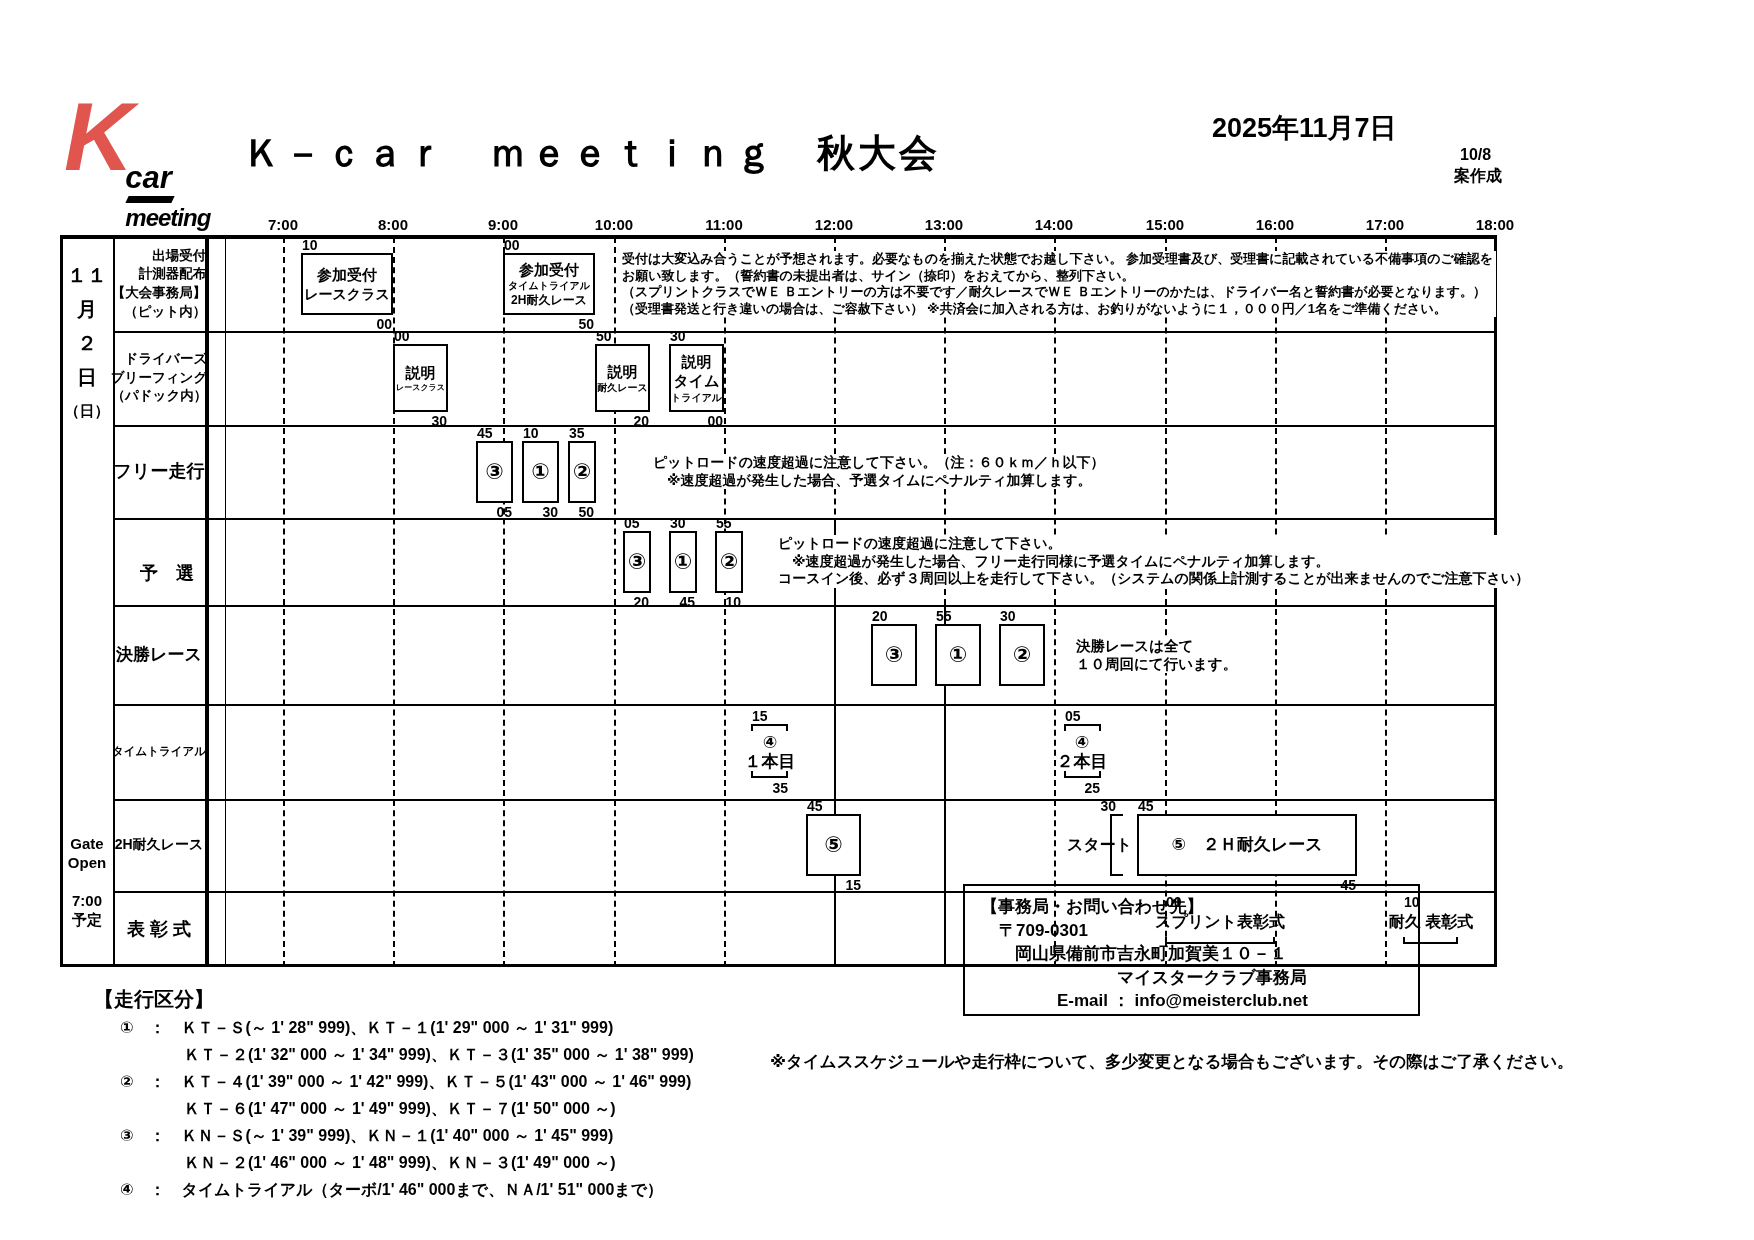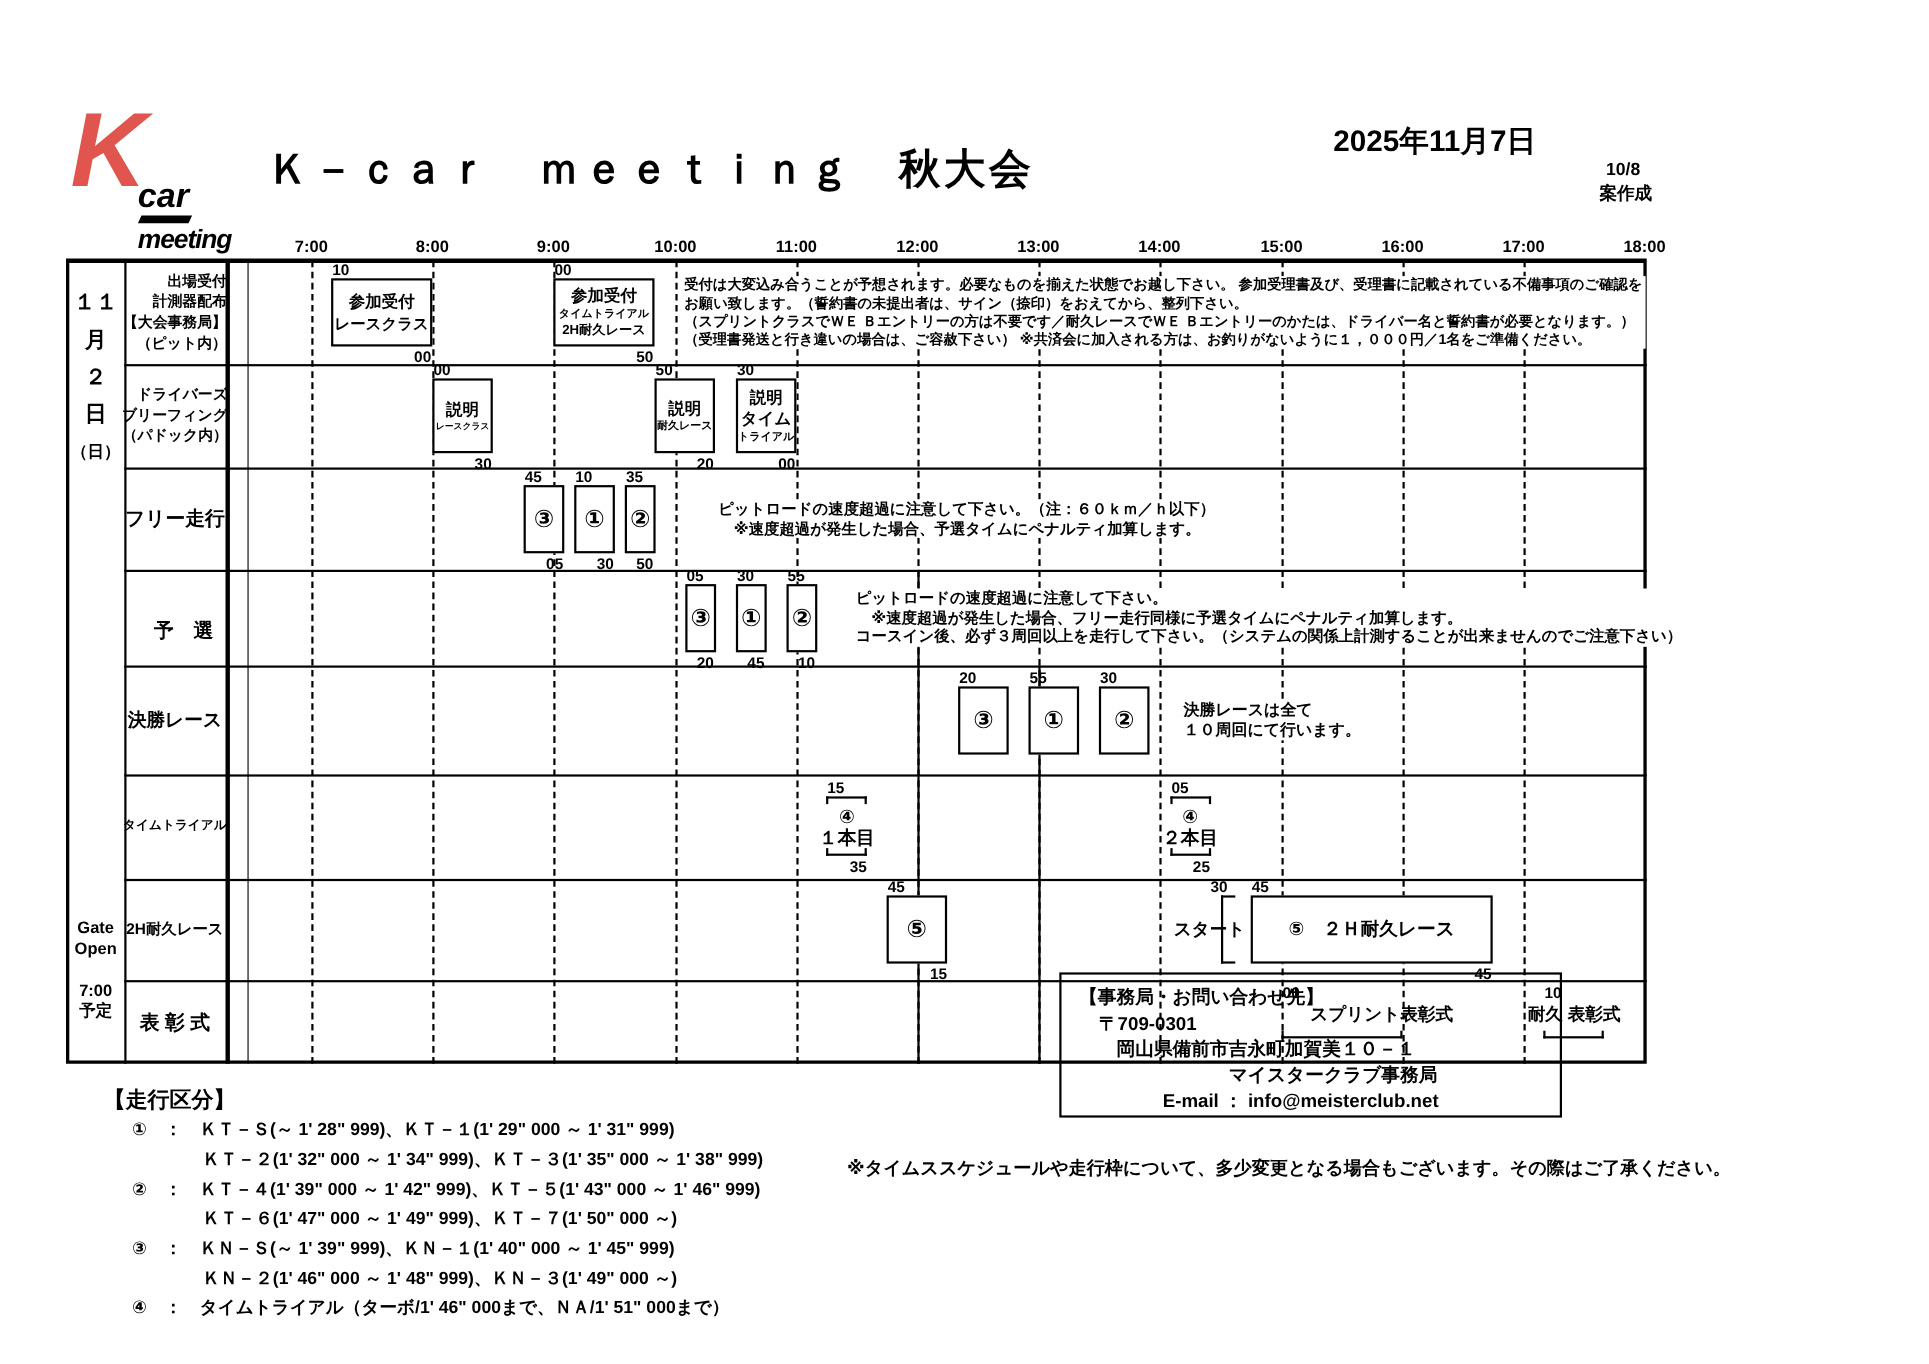--- a/index.html
+++ b/index.html
@@ -222,21 +222,21 @@
       <div class="abs freetext" style="left: 1067px; top: 835px;">スタート</div>
       <div class="abs brkS" style="left: 1110px; top: 814px; width: 13px; height: 62px;"></div>
       <div class="abs min minR" style="left: 1116px; top: 798px;">30</div>
       <div class="abs box" style="left: 1137px; top: 814px; width: 220px; height: 62px;">
         <span style="font-size: 17px;">⑤　２Ｈ耐久レース</span>
       </div>
       <div class="abs min" style="left: 1138px; top: 798px;">45</div>
       <div class="abs min minR" style="left: 1356px; top: 877px;">45</div>
       <div class="abs rowlabel" style="left: 114px; top: 892px; width: 90px; height: 74px; font-size: 18px;">表 彰 式</div>
       <div class="abs min" style="left: 1166px; top: 894px;">00</div>
-      <div class="abs rangeTxt" style="left: 1220px; top: 912px; font-size: 16px; margin-left: 36px;">スプリント表彰式</div>
+      <div class="abs rangeTxt" style="left: 1220px; top: 912px; font-size: 16px;">スプリント表彰式</div>
       <div class="abs brkB" style="left: 1165px; top: 937px; width: 110px;"></div>
       <div class="abs min" style="left: 1404px; top: 894px;">10</div>
       <div class="abs rangeTxt" style="left: 1431px; top: 912px; font-size: 16px;">耐久 表彰式</div>
       <div class="abs brkB" style="left: 1403px; top: 937px; width: 55px;"></div>
     </div>
 
   <div class="abs legend-head" style="left:94px;top:986px;">【走行区分】</div>
   <div class="abs" style="left:120px;top:1014px;">
     <div class="legend-line">①　：　ＫＴ－Ｓ(～ 1' 28" 999)、ＫＴ－１(1' 29" 000 ～ 1' 31" 999)</div>
     <div class="legend-line">　　　　ＫＴ－２(1' 32" 000 ～ 1' 34" 999)、ＫＴ－３(1' 35" 000 ～ 1' 38" 999)</div>

